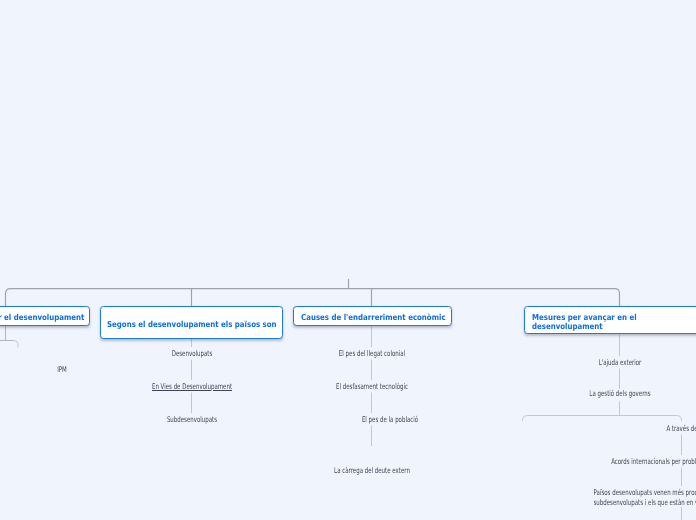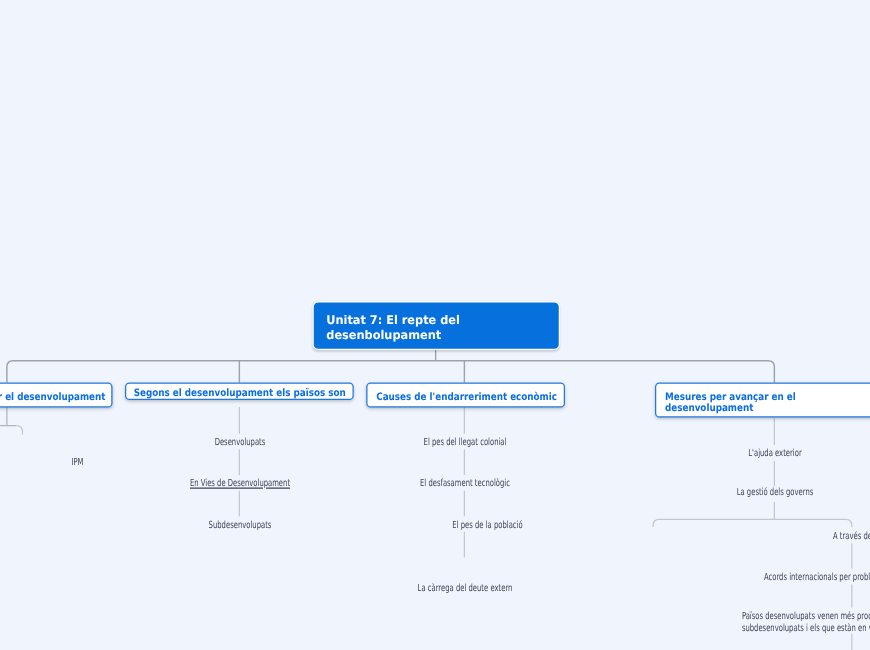--- a/index.html
+++ b/index.html
@@ -56,28 +56,25 @@
 
       <path d="M619.5 334.5 V356"></path>
       <path d="M619.5 368.5 V389"></path>
       <path d="M619.5 401.5 V415.5"></path>
       <path d="M522.5 421.5 V420.5 Q522.5 415.5 527.5 415.5 H676.5 Q681.5 415.5 681.5 420.5 V421.5"></path>
       <path d="M681.5 434.5 V455"></path>
       <path d="M681.5 467.5 V486"></path>
       <path d="M681.5 507 V520"></path>
     </g>
   </svg>
-  <div class="node root" style="left:249.5px;top:240.5px;width:198px;height:39px;">
-      <span>Unitat 7: El repte del desenbolupament</span>
-    </div>
 
   <div class="node l2 r" style="left:-110px;top:306px;width:200px;height:19.5px;justify-content:flex-end;padding-right:4.5px;">
       <span>Indicadors per mesurar el desenvolupament</span>
     </div>
-  <div class="node l2" style="left:99.5px;top:306px;width:183.5px;height:14px;padding-left:6.5px;">
+  <div class="node l2" style="left:99.5px;top:306px;width:183.5px;height:33px;padding-left:6.5px;">
       <span>Segons el desenvolupament els països son</span>
     </div>
   <div class="node l2" style="left:293px;top:306px;width:158.5px;height:19.5px;padding-left:6.5px;">
       <span>Causes de l'endarreriment econòmic</span>
     </div>
   <div class="node l2 wrap" style="left:524px;top:306px;width:186px;height:28px;padding-left:6.5px;padding-top:4.6px;">
       <span>Mesures per avançar en el desenvolupament</span>
     </div>
 
   <div class="leaf" style="left:18px;top:365px;margin-left:44px;">

